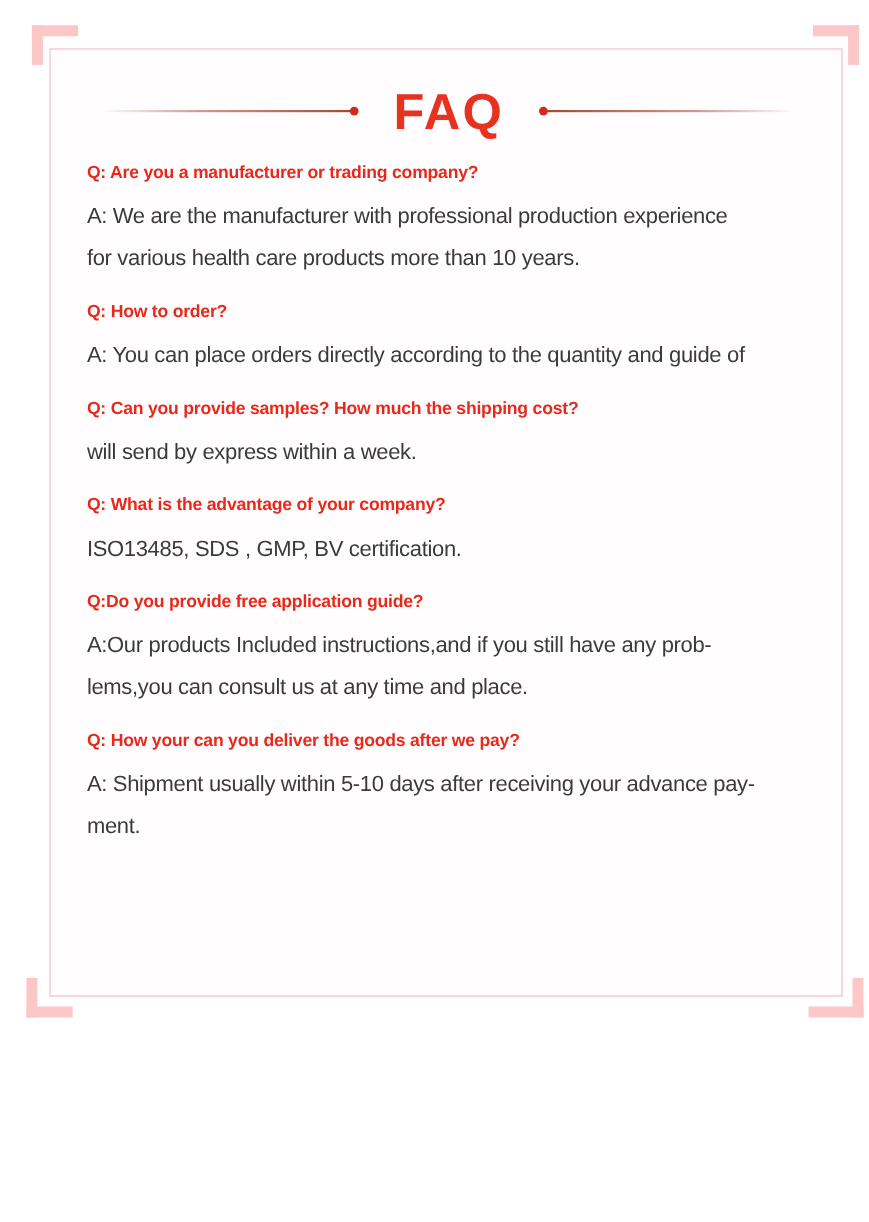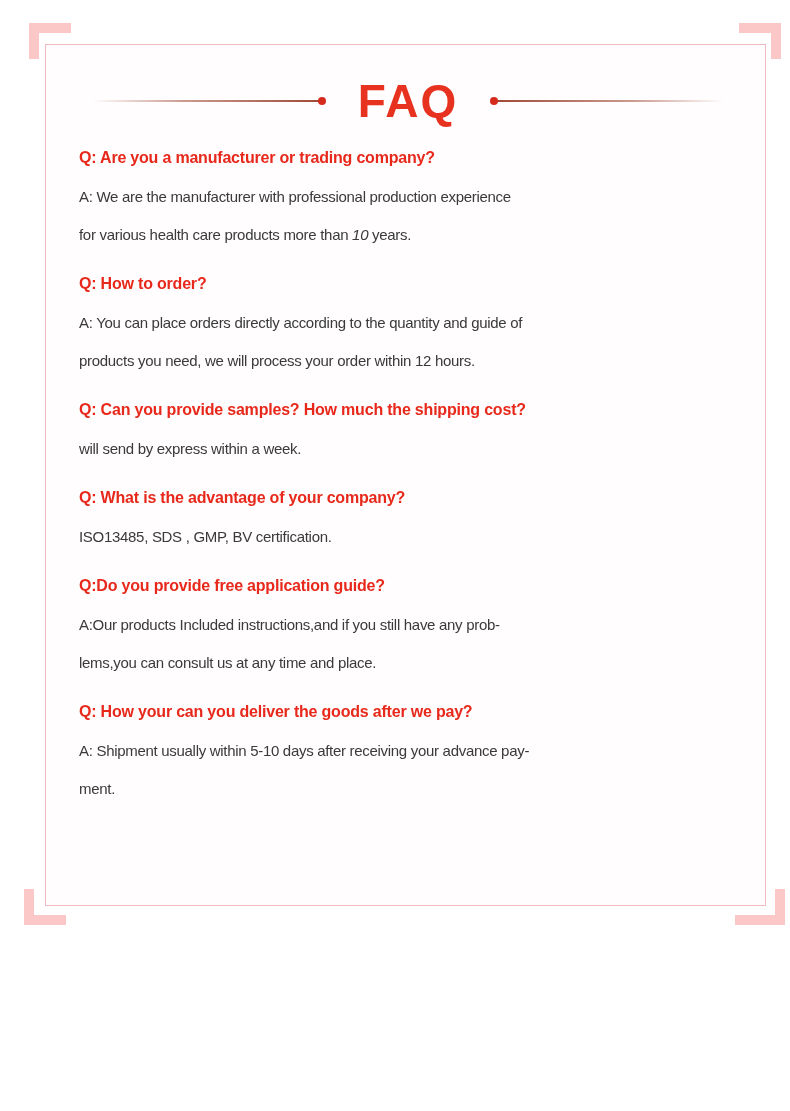--- a/index.html
+++ b/index.html
@@ -57,24 +57,24 @@
     margin:0 38px;white-space:nowrap;
   }
   
   .qa{margin-bottom:17px;}
   .q{
     font-size:16px;line-height:26px;font-weight:700;
     letter-spacing:-0.2px;color:var(--red);
     margin-bottom:7px;white-space:nowrap;
   }
   .a-line{
-    font-size:15px;line-height:38px;font-weight:400;
+    font-size:20px;line-height:38px;font-weight:400;
     letter-spacing:-0.3px;color:var(--answer);white-space:nowrap;
   }
-  .num-italic{font-style:italic;}
+  .num-italic{}
 </style>
 </head>
 <body>
 
 <div class="page">
   <div class="bracket tl"></div>
   <div class="bracket tr"></div>
   <div class="bracket bl"></div>
   <div class="bracket br"></div>
 
@@ -95,21 +95,20 @@
     <div class="answer">
             <div class="a-line"><span>A: We are the manufacturer with professional production experience</span></div>
             <div class="a-line"><span>for various health care products more than </span><span class="num-italic">10</span><span> years.</span></div>
           </div>
   </section>
 
   <section class="qa">
     <h2 class="q">Q: How to order?</h2>
     <div class="answer">
             <div class="a-line"><span>A: You can place orders directly according to the quantity and guide of</span></div>
-            <div class="a-line"><span>products you need, we will process your order within 12 hours.</span></div>
           </div>
   </section>
 
   <section class="qa">
     <h2 class="q">Q: Can you provide samples? How much the shipping cost?</h2>
     <div class="answer">
             <div class="a-line"><span>will send by express within a week.</span></div>
           </div>
   </section>
 

